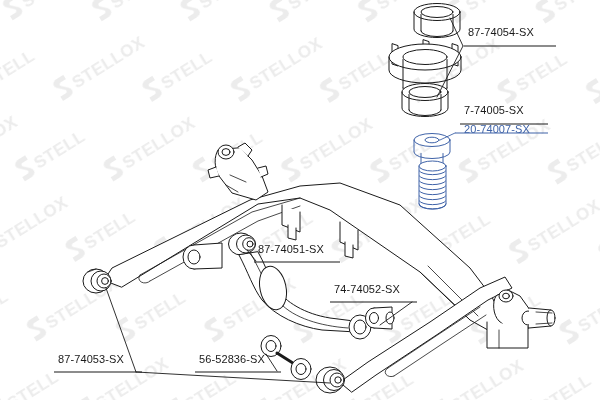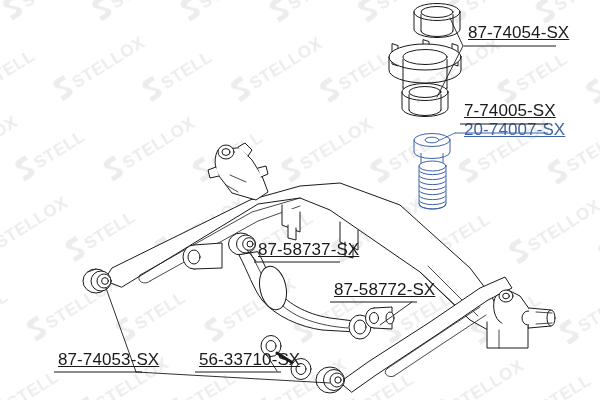--- a/index.html
+++ b/index.html
@@ -24,26 +24,25 @@
     width: 600px;
     height: 400px;
   }
   #watermark-layer { z-index: 1; }
   #diagram-layer { z-index: 2; }
   #labels-layer  { z-index: 3; }
 
   .lbl {
     position: absolute;
     font-family: "Liberation Sans", sans-serif;
-    font-size: 17px;
+    font-size: 11px;
     letter-spacing: 0.1px;
     white-space: nowrap;
     color: #1a1a1a;
     line-height: 13px;
-    text-decoration: underline;
   }
   .lbl.blue { color: #3f63a8; }
   svg { display: block; }
 </style>
 </head>
 <body>
 
 <div id="page">
 
   <div id="watermark-layer">
@@ -262,27 +261,27 @@
   </div>
 
   <div id="labels-layer">
 
     <div class="lbl" style="left:468px; top:26px;">87-74054-SX</div>
 
     <div class="lbl" style="left:464px; top:104px;">7-74005-SX</div>
 
     <div class="lbl blue" style="left:464px; top:123px;">20-74007-SX</div>
 
-    <div class="lbl" style="left:258px; top:243px;">87-58737-SX</div>
-
-    <div class="lbl" style="left:334px; top:283px;">87-58772-SX</div>
+    <div class="lbl" style="left:258px; top:243px;">87-74051-SX</div>
+
+    <div class="lbl" style="left:334px; top:283px;">74-74052-SX</div>
 
     <div class="lbl" style="left:58px; top:353px;">87-74053-SX</div>
 
-    <div class="lbl" style="left:199px; top:353px;">56-33710-SX</div>
+    <div class="lbl" style="left:199px; top:353px;">56-52836-SX</div>
 
     <svg width="600" height="400" viewBox="0 0 600 400" style="position:absolute;left:0;top:0;">
       <g stroke-width="1.1" fill="none">
         <line x1="464" y1="46" x2="556" y2="46" stroke="#1a1a1a"></line>
         <line x1="460" y1="124" x2="548" y2="124" stroke="#1a1a1a"></line>
         <line x1="455" y1="133" x2="548" y2="133" stroke="#3f63a8"></line>
         <line x1="254" y1="262" x2="340" y2="262" stroke="#1a1a1a"></line>
         <line x1="330" y1="302" x2="417" y2="302" stroke="#1a1a1a"></line>
         <line x1="54" y1="372" x2="142" y2="372" stroke="#1a1a1a"></line>
         <line x1="195" y1="372" x2="281" y2="372" stroke="#1a1a1a"></line>

